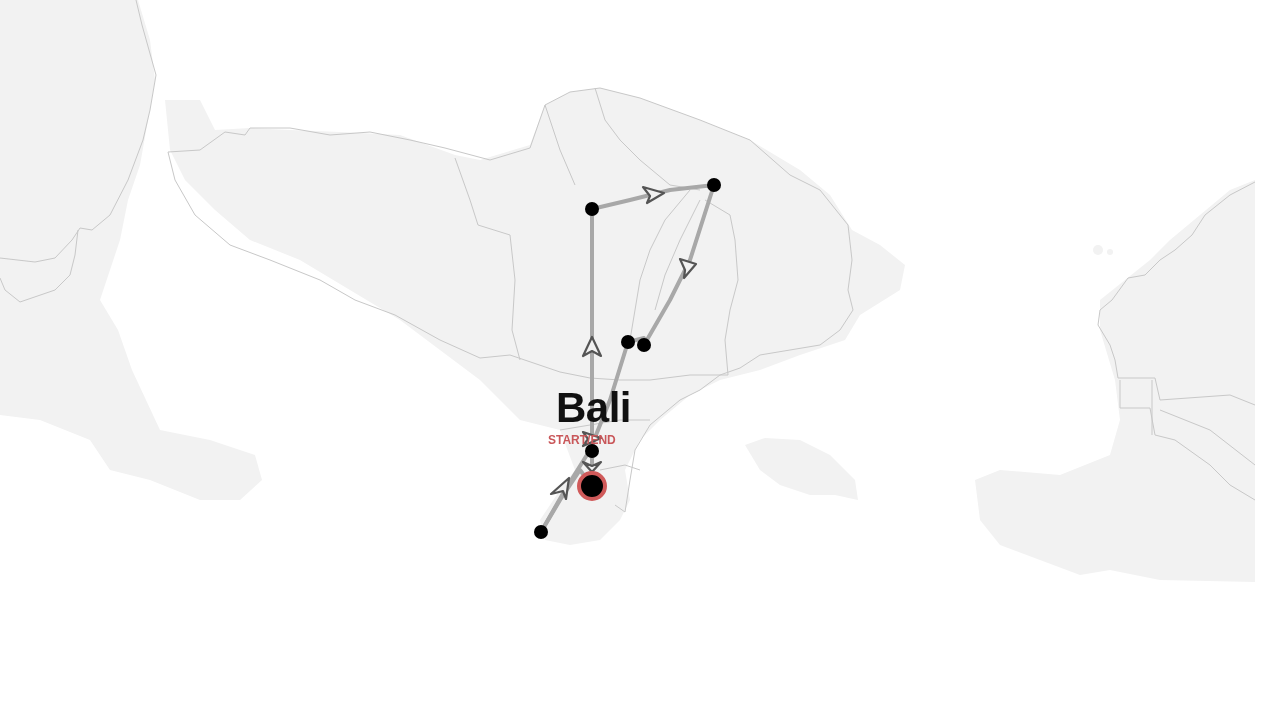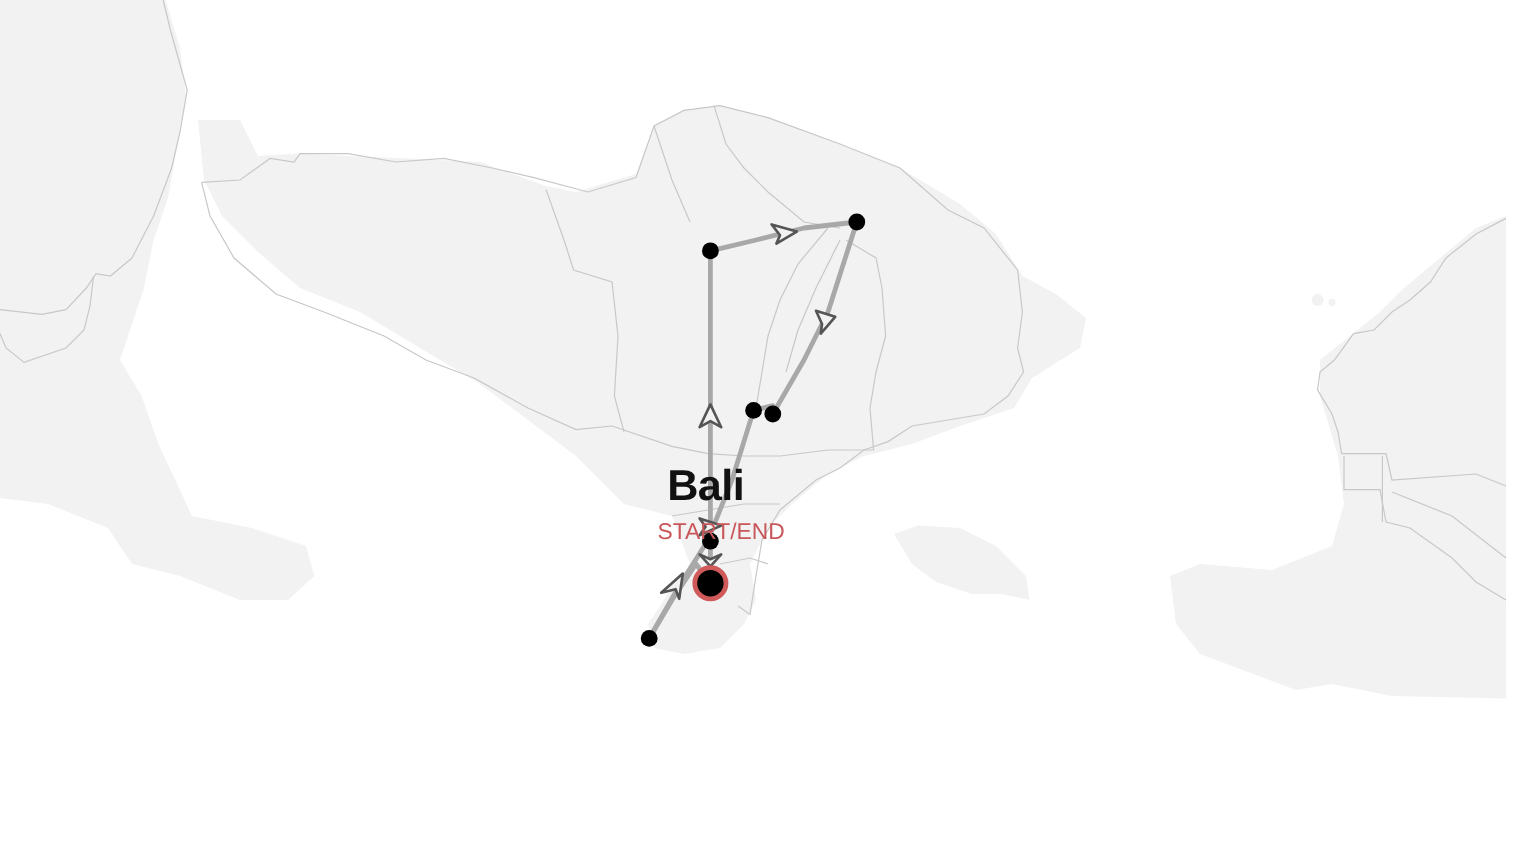--- a/index.html
+++ b/index.html
@@ -1,19 +1,19 @@
 <!DOCTYPE html>
 <html><head>
 <meta charset="utf-8">
 <style>
   html, body { margin: 0; padding: 0; background: #ffffff; }
   body { width: 1280px; height: 720px; overflow: hidden; position: relative; font-family: "Liberation Sans", "DejaVu Sans", sans-serif; }
   #map { position: absolute; left: 0; top: 0; width: 1280px; height: 720px; }
-  .label-city { position: absolute; font-weight: 700; color: #111; font-size: 36px; letter-spacing: -0.5px; }
-  .label-sub { position: absolute; font-weight: 400; color: #c9575a; font-size: 19px; }
+  .label-city { position: absolute; font-weight: 700; color: #111; font-size: 42px; letter-spacing: -0.5px; }
+  .label-sub { position: absolute; font-weight: 700; color: #c9575a; font-size: 12px; }
 </style>
 </head>
 <body>
 
 <svg id="map" viewBox="0 0 1280 720" xmlns="http://www.w3.org/2000/svg">
 
   <g fill="#f2f2f2" stroke="none">
     <path d="M0,0 L138,0 L150,40 L155,80 L148,120 L140,165 L128,200 L120,240 L100,300 L118,330 L132,370 L160,430 L210,440 L255,455 L262,480 L240,500 L200,500 L150,480 L110,470 L90,440 L40,420 L0,415 Z"></path>
     <path d="M0,300 L0,255 L40,260 L70,230 L100,260 L80,290 L40,300 Z"></path>
   </g>

